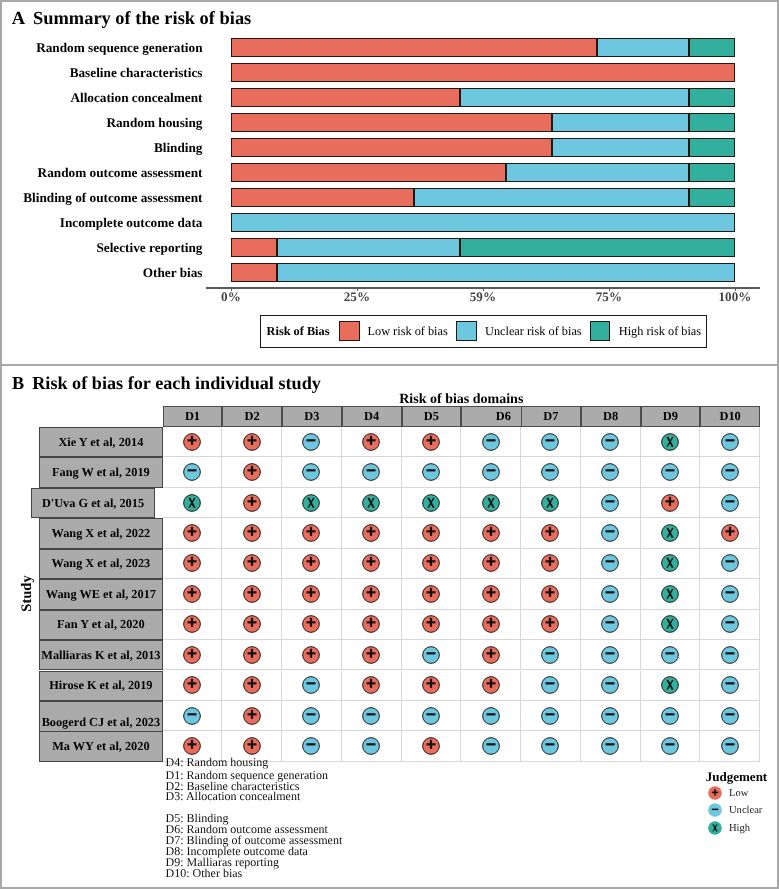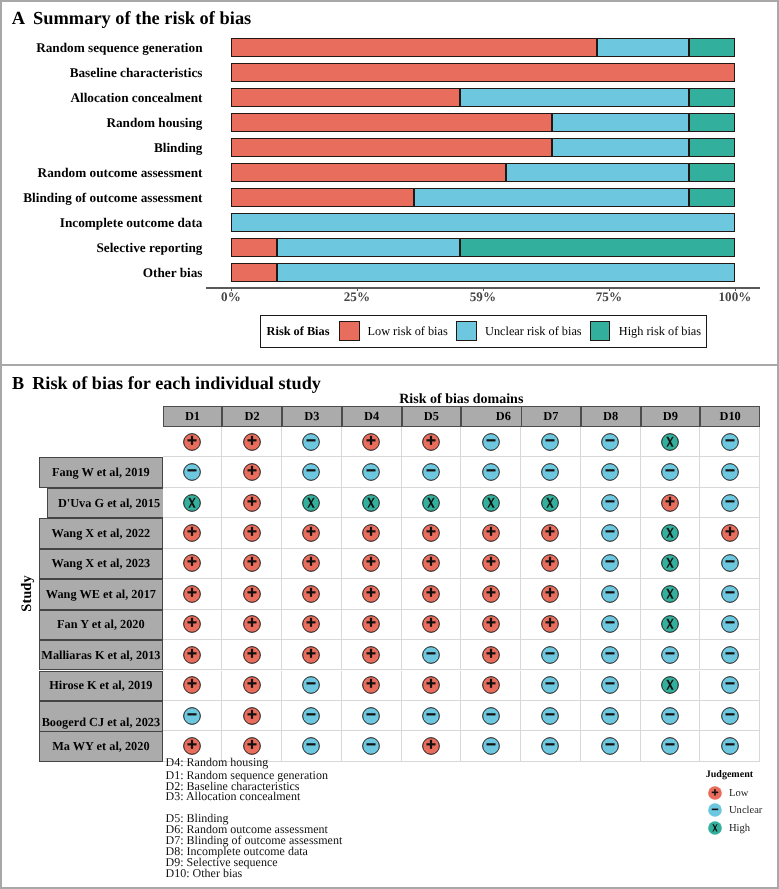--- a/index.html
+++ b/index.html
@@ -36,21 +36,21 @@
   .tbl-cell{position:absolute;box-sizing:border-box;background:#fff;
      border-right:1px solid #d8d8d8;border-bottom:1px solid #d8d8d8;
      display:flex;align-items:center;justify-content:center;}
   .grid-outline{position:absolute;box-sizing:border-box;border-left:1px solid #d8d8d8;
      border-top:1px solid #d8d8d8;}
   .study-axis{position:absolute;font-weight:bold;font-size:14.5px;color:#000;
      transform:rotate(-90deg);transform-origin:50% 50%;white-space:nowrap;}
   .domains-header{position:absolute;font-weight:bold;font-size:14px;color:#000;
      text-align:center;white-space:nowrap;}
   .keyline{position:absolute;font-size:12px;color:#111;white-space:nowrap;line-height:1;}
-  .jl-title{position:absolute;font-weight:bold;font-size:10px;color:#000;white-space:nowrap;}
+  .jl-title{position:absolute;font-weight:bold;font-size:13px;color:#000;white-space:nowrap;}
   .jl-text{position:absolute;font-size:10.55px;color:#222;white-space:nowrap;}
 </style>
 </head>
 <body>
 
 <div id="root">
 <div class="panel-label" style="left:11.7px;top:8.4px;font-size:18.4px;">A</div>
 <div class="panel-title" style="left:33.1px;top:8.4px;font-size:18.4px;">Summary of the risk of bias</div>
 <div class="catlabel" style="right:576.5px;top:40.9px;">Random sequence generation</div>
 <div class="bar-seg" style="left:230.90px;top:37.90px;width:366.56px;height:18.7px;background:#E86D5C;"></div>
@@ -115,20 +115,21 @@
 <div class="tbl-head-cell" style="left:282.08px;top:406.2px;width:59.74px;height:20.6px;">D3</div>
 <div class="tbl-head-cell" style="left:341.82px;top:406.2px;width:59.74px;height:20.6px;">D4</div>
 <div class="tbl-head-cell" style="left:401.56px;top:406.2px;width:59.74px;height:20.6px;">D5</div>
 <div class="tbl-head-cell" style="left:461.30px;top:406.2px;width:84px;height:20.6px;">D6</div>
 <div class="tbl-head-cell" style="left:521.04px;top:406.2px;width:59.74px;height:20.6px;">D7</div>
 <div class="tbl-head-cell" style="left:580.78px;top:406.2px;width:59.74px;height:20.6px;">D8</div>
 <div class="tbl-head-cell" style="left:640.52px;top:406.2px;width:59.74px;height:20.6px;">D9</div>
 <div class="tbl-head-cell" style="left:700.26px;top:406.2px;width:59.74px;height:20.6px;">D10</div>
 <div class="study-axis" style="left:-13.0px;top:584.9px;width:80px;text-align:center;">Study</div>
 <div class="grid-outline" style="left:162.60px;top:426.90px;width:597.40px;height:334.95px;"></div>
+<div class="tbl-study-cell" style="left:38.9px;top:426.90px;width:124.0px;height:30.45px;">Xie Y et al, 2014</div>
 <div class="tbl-cell" style="left:162.60px;top:426.90px;width:59.74px;height:30.45px;">
       <svg width="18.00" height="18.00" viewBox="0 0 18.00 18.00" aria-label="low">
         <circle cx="9.00" cy="9.00" r="8.35" fill="#E86D5C" stroke="#1d1a19" stroke-width="1.0"></circle>
         <rect x="4.50" y="6.23" width="9.00" height="2.20" fill="#131110"></rect>
         <rect x="7.90" y="2.83" width="2.20" height="9.00" fill="#131110"></rect>
       </svg>
     </div>
 <div class="tbl-cell" style="left:222.34px;top:426.90px;width:59.74px;height:30.45px;">
       <svg width="18.00" height="18.00" viewBox="0 0 18.00 18.00" aria-label="low">
         <circle cx="9.00" cy="9.00" r="8.35" fill="#E86D5C" stroke="#1d1a19" stroke-width="1.0"></circle>
@@ -242,21 +243,21 @@
         <circle cx="9.00" cy="9.00" r="8.35" fill="#6DC8DF" stroke="#1d1a19" stroke-width="1.0"></circle>
         <rect x="4.50" y="6.23" width="9.00" height="2.20" fill="#131110"></rect>
       </svg>
     </div>
 <div class="tbl-cell" style="left:700.26px;top:457.35px;width:59.74px;height:30.45px;">
       <svg width="18.00" height="18.00" viewBox="0 0 18.00 18.00" aria-label="unclear">
         <circle cx="9.00" cy="9.00" r="8.35" fill="#6DC8DF" stroke="#1d1a19" stroke-width="1.0"></circle>
         <rect x="4.50" y="6.23" width="9.00" height="2.20" fill="#131110"></rect>
       </svg>
     </div>
-<div class="tbl-study-cell" style="left:47px;top:487.80px;width:124.0px;height:30.45px;text-align:right;">D'Uva G et al, 2015</div>
+<div class="tbl-study-cell" style="left:31px;top:487.80px;width:124.0px;height:30.45px;text-align:right;">D'Uva G et al, 2015</div>
 <div class="tbl-cell" style="left:162.60px;top:487.80px;width:59.74px;height:30.45px;">
       <svg width="18.00" height="18.00" viewBox="0 0 18.00 18.00" aria-label="high">
         <circle cx="9.00" cy="9.00" r="8.35" fill="#33B09D" stroke="#1d1a19" stroke-width="1.0"></circle>
         <path d="M 5.30 3.70 L 7.40 3.70 L 12.70 13.80 L 10.60 13.80 Z" fill="#131110"></path>
         <path d="M 12.70 3.70 L 11.10 3.70 L 5.30 13.80 L 6.90 13.80 Z" fill="#131110"></path>
       </svg>
     </div>
 <div class="tbl-cell" style="left:222.34px;top:487.80px;width:59.74px;height:30.45px;">
       <svg width="18.00" height="18.00" viewBox="0 0 18.00 18.00" aria-label="low">
         <circle cx="9.00" cy="9.00" r="8.35" fill="#E86D5C" stroke="#1d1a19" stroke-width="1.0"></circle>
@@ -855,21 +856,21 @@
       </svg>
     </div>
 <div class="keyline" style="left:165.6px;top:768.60px;">D1: Random sequence generation</div>
 <div class="keyline" style="left:165.6px;top:779.50px;">D2: Baseline characteristics</div>
 <div class="keyline" style="left:165.6px;top:790.40px;">D3: Allocation concealment</div>
 <div class="keyline" style="left:165.6px;top:756px;">D4: Random housing</div>
 <div class="keyline" style="left:165.6px;top:812.20px;">D5: Blinding</div>
 <div class="keyline" style="left:165.6px;top:823.10px;">D6: Random outcome assessment</div>
 <div class="keyline" style="left:165.6px;top:834.00px;">D7: Blinding of outcome assessment</div>
 <div class="keyline" style="left:165.6px;top:844.90px;">D8: Incomplete outcome data</div>
-<div class="keyline" style="left:165.6px;top:855.80px;">D9: Selective sequence</div>
+<div class="keyline" style="left:165.6px;top:855.80px;">D9: Malliaras reporting</div>
 <div class="keyline" style="left:165.6px;top:866.70px;">D10: Other bias</div>
 <div class="jl-title" style="left:705.8px;top:768.8px;">Judgement</div>
 <div class="abs" style="left:708.3px;top:785.90px;"><svg width="14.00" height="14.00" viewBox="0 0 14.00 14.00" aria-label="low">
         <circle cx="7.00" cy="7.00" r="6.85" fill="#E86D5C" stroke="none" stroke-width="0.0"></circle>
         <rect x="3.78" y="5.58" width="6.44" height="1.57" fill="#131110"></rect>
         <rect x="6.21" y="3.15" width="1.57" height="6.44" fill="#131110"></rect>
       </svg></div>
 <div class="jl-text" style="left:729.0px;top:787.50px;">Low</div>
 <div class="abs" style="left:708.3px;top:803.45px;"><svg width="14.00" height="14.00" viewBox="0 0 14.00 14.00" aria-label="unclear">
         <circle cx="7.00" cy="7.00" r="6.85" fill="#6DC8DF" stroke="none" stroke-width="0.0"></circle>

